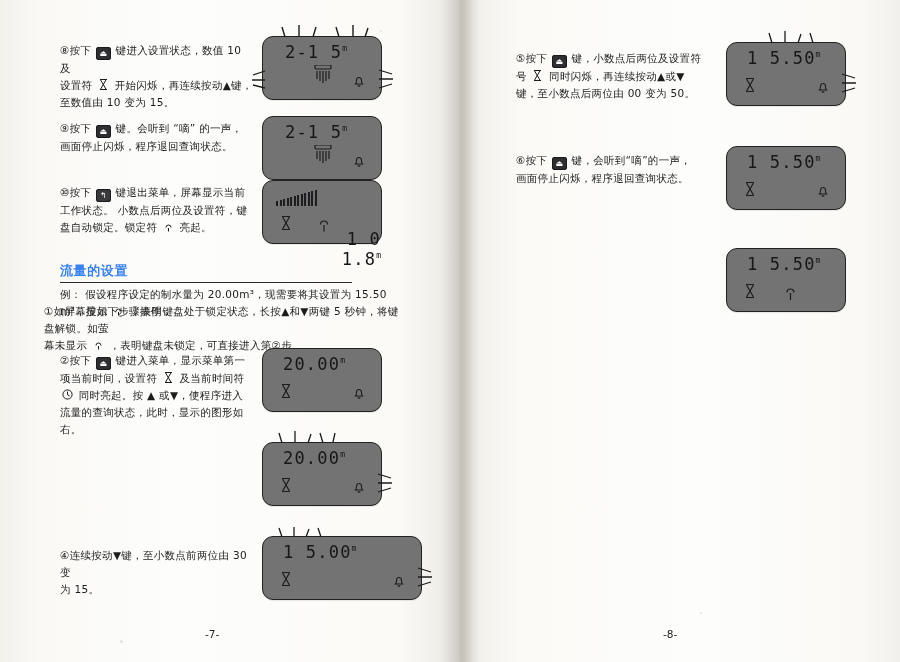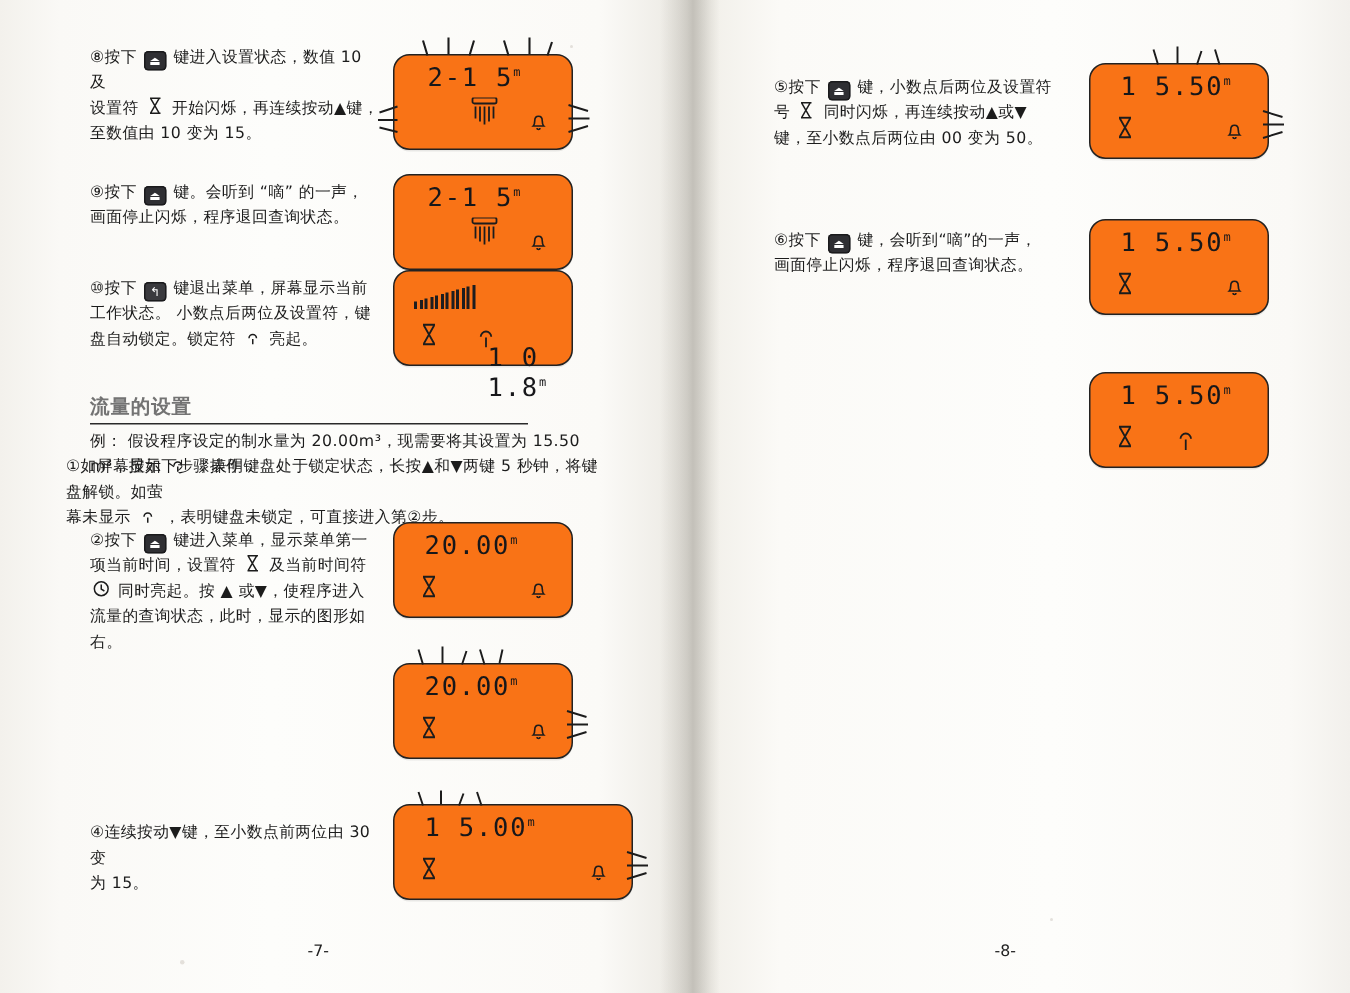--- a/index.html
+++ b/index.html
@@ -79,22 +79,23 @@
   }
   .ic svg { display: block; }
 
   
   .lcd {
     position: absolute;
     width: 118px;
     height: 62px;
     border: 1.6px solid #222;
     border-radius: 11px;
-    background: #f97316;
+    background: #737373;
     box-shadow: 0 1px 0 rgba(0,0,0,0.08);
+    text-align: right;
   }
   .lcd .value {
     position: absolute;
     left: 14px;
     top: 7px;
     font-family: "DejaVu Sans Mono", monospace;
     font-size: 17px;
     letter-spacing: 1.2px;
     color: #17171a;
   }
@@ -134,21 +135,21 @@
   .shower {
     position: absolute;
     left: 46px;
     top: 28px;
   }
 
   .section-title {
     position: absolute;
     font-size: 13px;
     font-weight: 700;
-    color: #737373;
+    color: #3b82f6;
     letter-spacing: 0.6px;
     font-family: Liberation Serif, serif;
   }
   .rule {
     position: absolute;
     height: 1px;
     background: #2a2a2a;
   }
   .folio {
     position: absolute;
@@ -164,21 +165,21 @@
     opacity: .55;
   }
 </style>
 </head>
 <body>
 
 <div class="page-spread"></div>
 
 <div class="page page-left">
 
-  <div class="blk txt" style="left:60px; top:30px; width:195px;">
+  <div class="blk txt" style="left:60px; top:42px; width:195px;">
     <div>⑧按下
       <span class="key">⏏</span>
       键进入设置状态，数值 10 及
     </div>
     <div>设置符
       <span class="ic"><svg viewBox="0 0 13 13">
             <path d="M3 1.5h7M3 11.5h7M3.5 1.8l5.5 9.4M9 1.8L3.5 11.2" stroke="#1c1c1c" fill="none" stroke-width="1"></path>
           </svg></span>
       开始闪烁，再连续按动▲键，
     </div>

